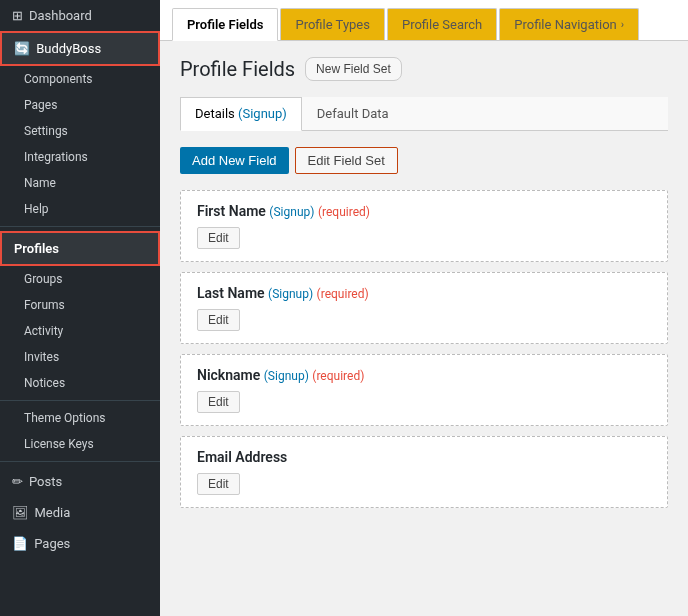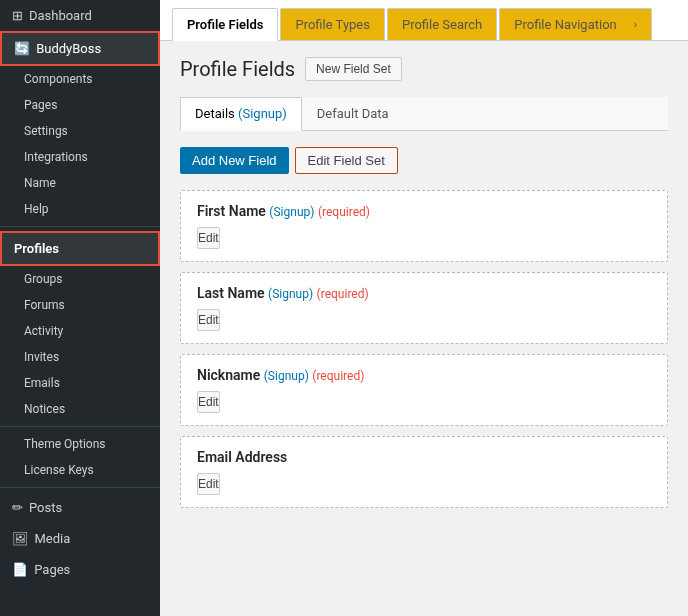--- a/index.html
+++ b/index.html
@@ -74,21 +74,21 @@
       color: #555;
       border-radius: 2px 2px 0 0;
     }
     .tab.active {
       background: #fff;
       border-bottom: 1px solid #fff;
       color: #000;
       font-weight: 600;
       margin-bottom: -1px;
     }
-    .tab-with-arrow { display: flex; align-items: center; gap: 17px; }
+    .tab-with-arrow { display: flex; align-items: center; gap: 4px; }
 
     
     .content {
       padding: 16px 20px;
       flex: 1;
     }
 
     .page-header {
       display: flex;
       align-items: center;
@@ -97,21 +97,21 @@
     }
     .page-title {
       font-size: 20px;
       font-weight: 400;
       color: #23282d;
     }
     .btn-new-fieldset {
       padding: 4px 10px;
       border: 1px solid #ccc;
       background: #f7f7f7;
-      border-radius: 2px;
+      border-radius: 8px;
       cursor: pointer;
       font-size: 12px;
       color: #444;
     }
 
     
     .sub-tabs {
       display: flex;
       border-bottom: 1px solid #ccc;
       margin-bottom: 16px;
@@ -175,21 +175,21 @@
       font-weight: 400;
       font-size: 12px;
       color: #0073aa;
     }
     .field-required {
       font-weight: 400;
       font-size: 12px;
       color: #e74c3c;
     }
     .btn-edit {
-      padding: 3px 0;
+      padding: 3px 10px;
       background: #f7f7f7;
       border: 1px solid #ccc;
       border-radius: 2px;
       cursor: pointer;
       font-size: 12px;
       color: #444;
     }
   </style>
 </head>
 <body>
@@ -234,23 +234,20 @@
     <span>Groups</span>
   </div>
   <div class="sidebar-sub-item">
     <span>Forums</span>
   </div>
   <div class="sidebar-sub-item">
     <span>Activity</span>
   </div>
   <div class="sidebar-sub-item">
     <span>Invites</span>
-  </div>
-  <div class="sidebar-sub-item">
-    <span>Emails</span>
   </div>
   <div class="sidebar-sub-item">
     <span>Notices</span>
   </div>
 
   <div class="sidebar-divider"></div>
 
   <div class="sidebar-sub-item">
     <span>Theme Options</span>
   </div>

